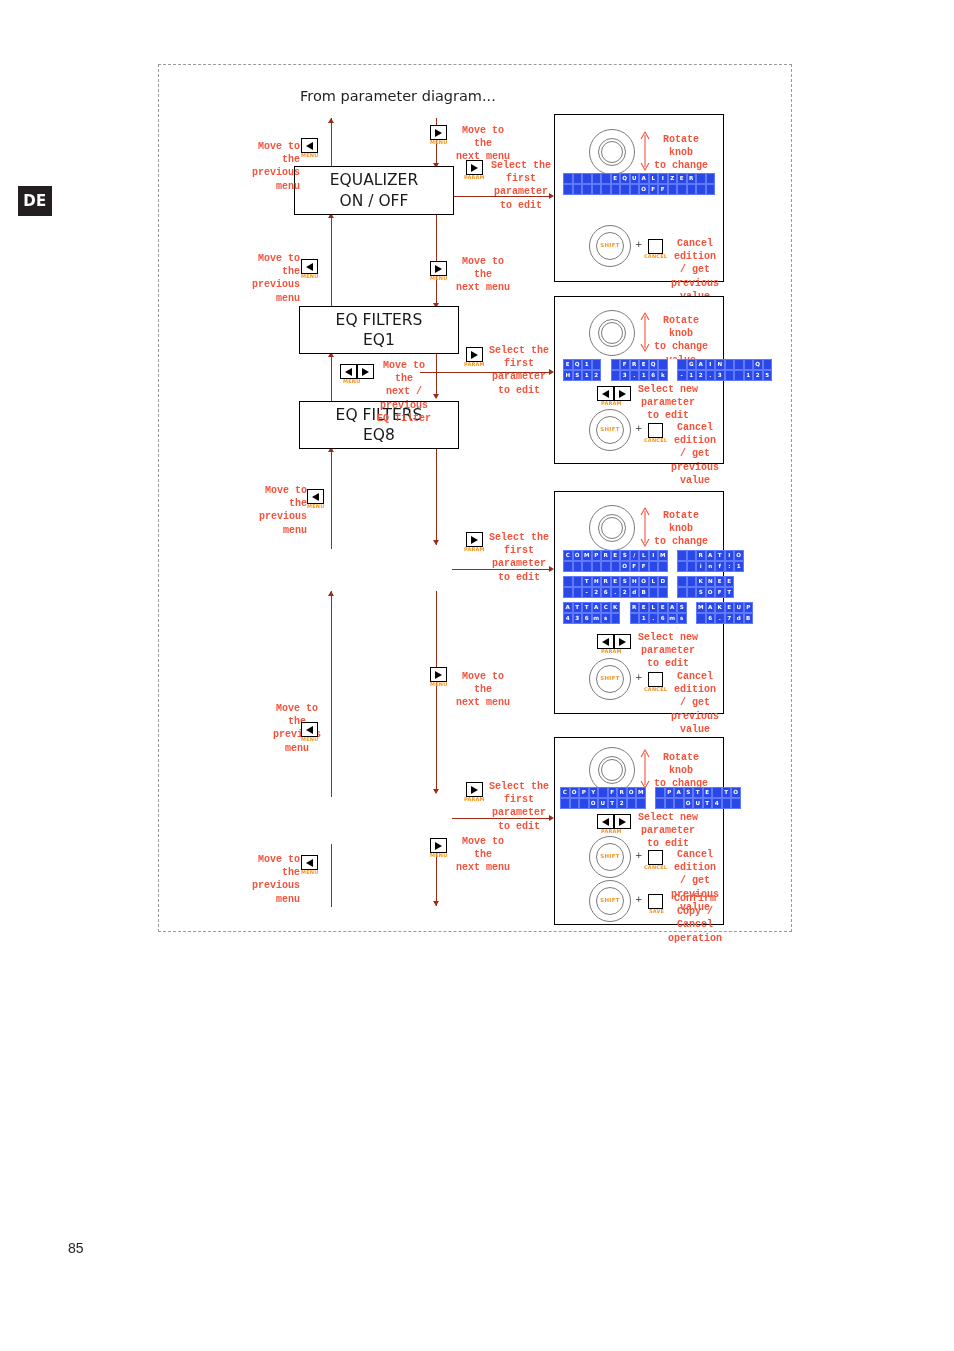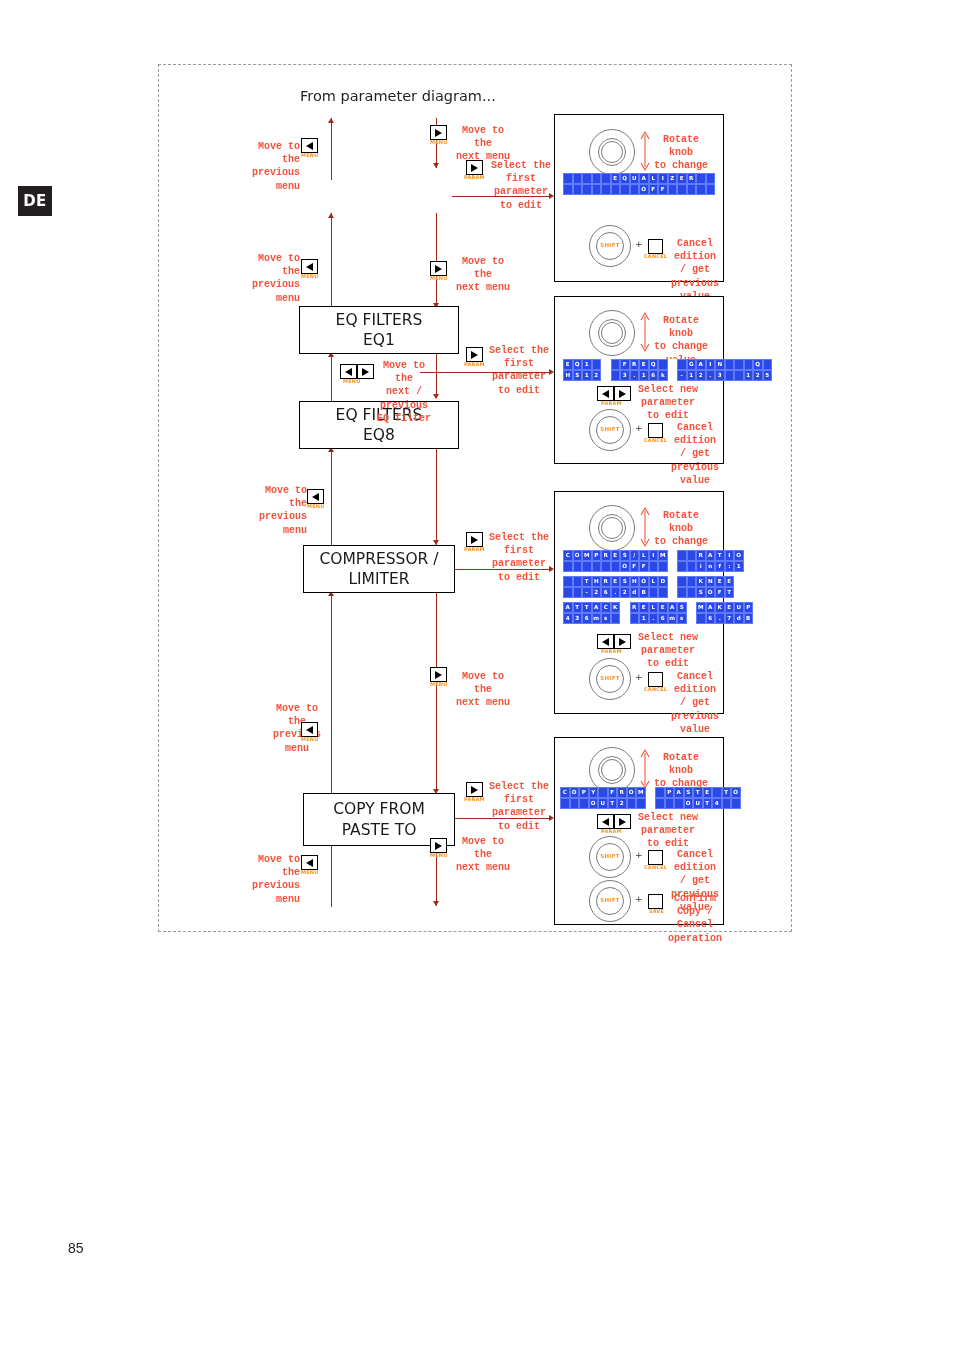--- a/index.html
+++ b/index.html
@@ -177,40 +177,36 @@
 
   <div class="hline" style="left:452px;top:196px;width:100px;"></div>
   <div class="arrowhead-right" style="left:549px;top:193px;"></div>
   <div class="hline" style="left:420px;top:372px;width:132px;"></div>
   <div class="arrowhead-right" style="left:549px;top:369px;"></div>
   <div class="hline" style="left:452px;top:569px;width:100px;"></div>
   <div class="arrowhead-right" style="left:549px;top:566px;"></div>
   <div class="hline" style="left:452px;top:818px;width:100px;"></div>
   <div class="arrowhead-right" style="left:549px;top:815px;"></div>
 
+  <div class="flow-box" style="left:294px;top:166px;width:158px;height:47px;">
+    <span>EQUALIZER</span>
+    <span>ON / OFF</span>
+  </div>
 
   <div class="flow-box" style="left:299px;top:306px;width:158px;height:46px;">
     <span>EQ FILTERS</span>
     <span>EQ1</span>
   </div>
 
   <div class="flow-box" style="left:299px;top:401px;width:158px;height:46px;">
     <span>EQ FILTERS</span>
     <span>EQ8</span>
   </div>
 
-  <div class="flow-box" style="left:303px;top:545px;width:150px;height:46px;">
-    <span>COMPRESSOR /</span>
-    <span>LIMITER</span>
-  </div>
-
-  <div class="flow-box" style="left:303px;top:793px;width:150px;height:51px;">
-    <span>COPY FROM</span>
-    <span>PASTE TO</span>
-  </div>
+
 
   <div class="note left" style="left:238px;top:140px;width:62px;">Move to the
 previous menu</div>
   <div class="btn-ico" style="left:301px;top:138px;">
       <span class="tri-l"></span>
     </div>
   <div class="btn-cap" style="left:301px;top:152px;">MENU</div>
 
   <div class="btn-ico" style="left:430px;top:125px;">
       <span class="tri-r"></span>

